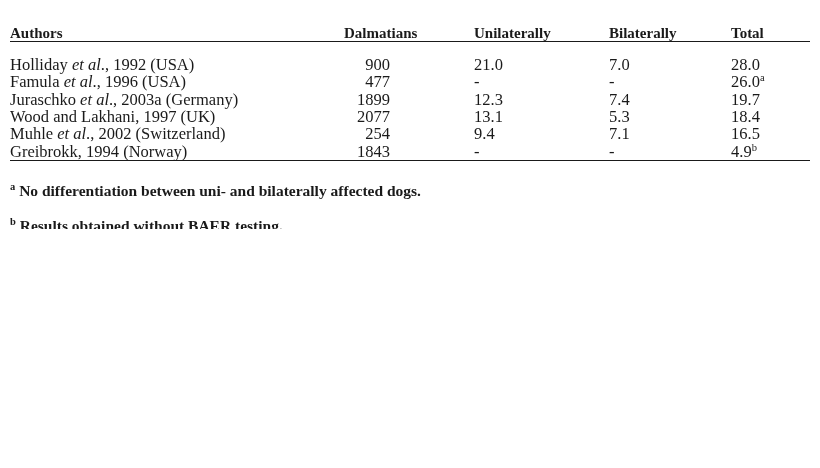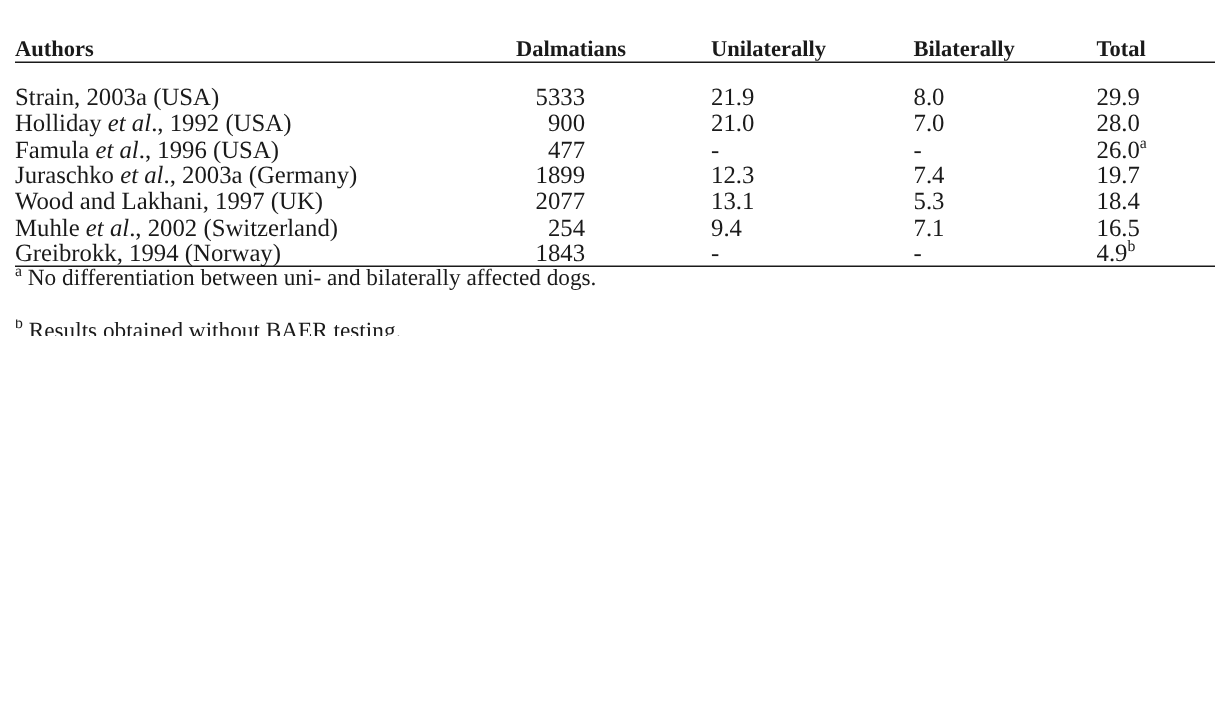--- a/index.html
+++ b/index.html
@@ -86,22 +86,24 @@
   .italic { font-style: italic; }
   sup {
     font-size: 10.5px;
     vertical-align: super;
     line-height: 0;
   }
   .bottom-rule-row td {
     padding-top: 10px;
   }
   .footnotes {
+    margin-top: 22px;
     font-size: 15.5px;
     line-height: 1.05;
+    font-weight: bold;
   }
   .footnote {
     margin-bottom: 19px;
     white-space: nowrap;
   }
   .footnote sup {
     font-size: 10.5px;
   }
   .footnote-clipped {
     position: relative;
@@ -131,27 +133,20 @@
         <th>Total</th>
       </tr>
       <tr class="rule-row">
         <td colspan="5">
             <div class="rule rule-top"></div>
           </td>
       </tr>
     </thead>
     <tbody id="table-body">
         <tr>
-          <td><span>Strain, 2003a (USA)</span></td>
-          <td class="num-tested"><span class="tested-inner">5333</span></td>
-          <td class="num">21.9</td>
-          <td class="num">8.0</td>
-          <td class="num"><span>29.9</span></td>
-        </tr>
-        <tr>
           <td><span>Holliday </span><span class="italic">et al</span><span>., 1992 (USA)</span></td>
           <td class="num-tested"><span class="tested-inner">900</span></td>
           <td class="num">21.0</td>
           <td class="num">7.0</td>
           <td class="num"><span>28.0</span></td>
         </tr>
         <tr>
           <td><span>Famula </span><span class="italic">et al</span><span>., 1996 (USA)</span></td>
           <td class="num-tested"><span class="tested-inner">477</span></td>
           <td class="num">-</td>

